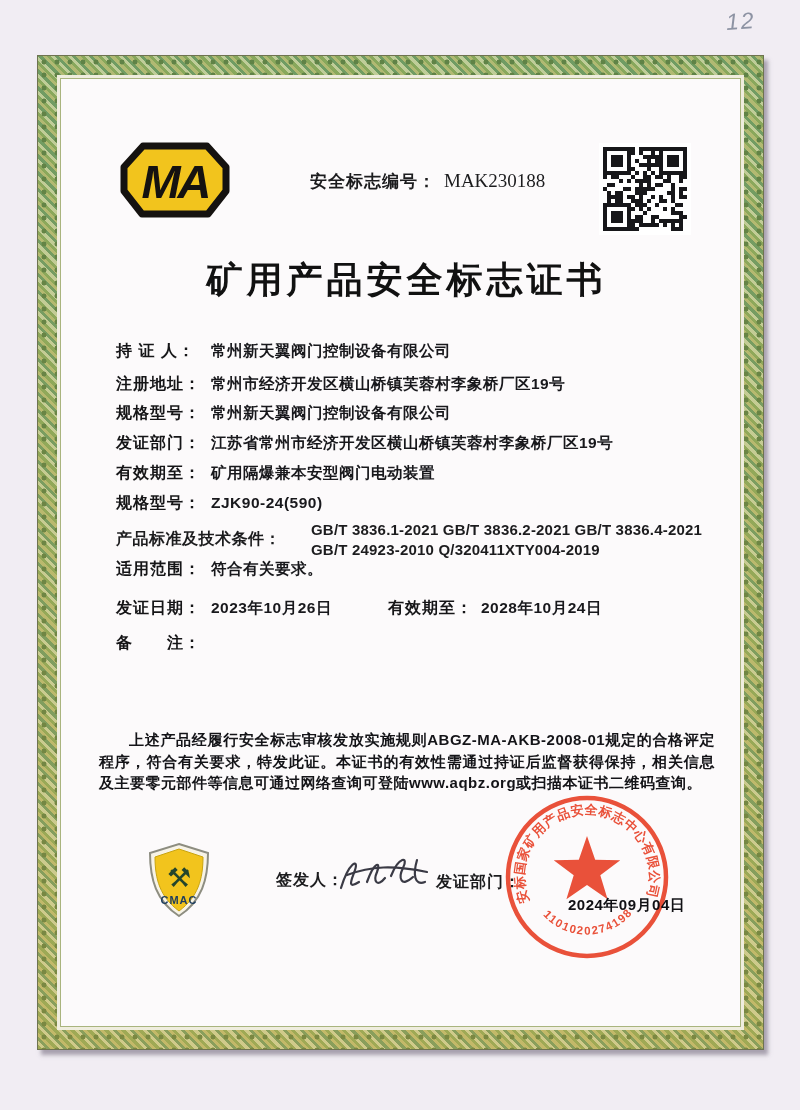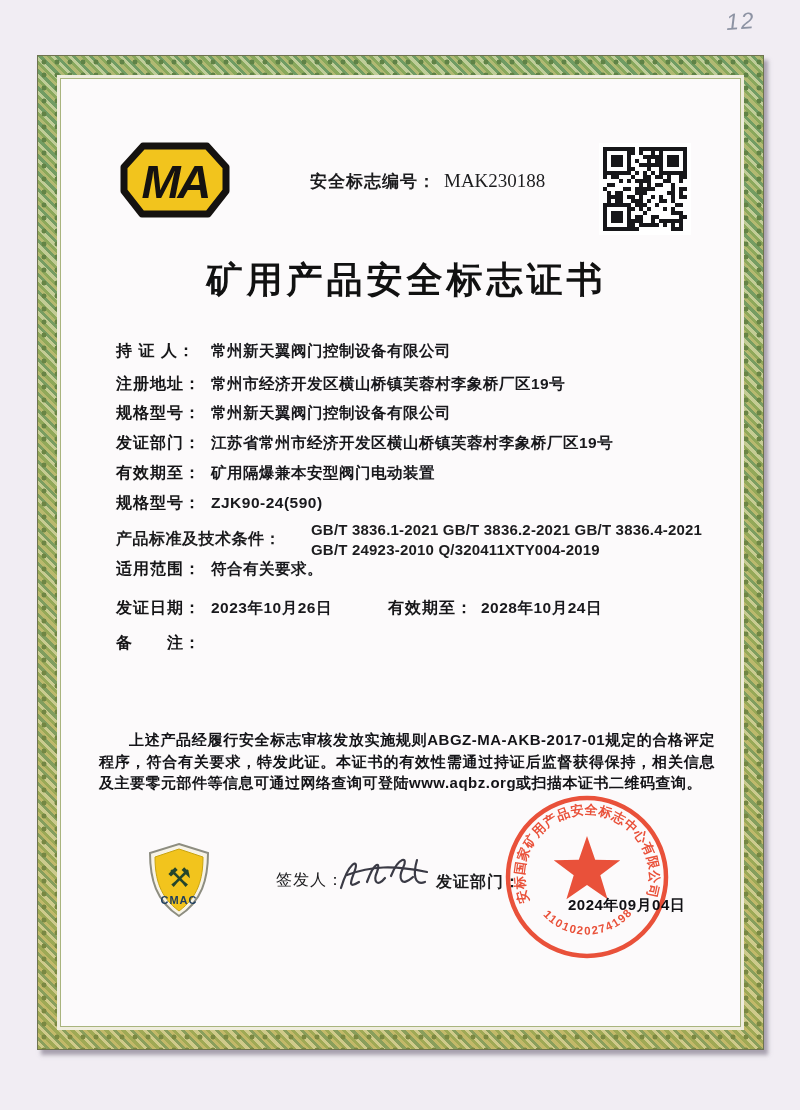--- a/index.html
+++ b/index.html
@@ -52,21 +52,21 @@
   .lbl-std{display:inline-block;min-width:195px;font-size:16px;font-weight:bold;letter-spacing:.5px;position:relative;top:9px;vertical-align:top;}
   .val-std{display:inline-block;width:432px;white-space:normal;font-size:15px;font-weight:bold;line-height:20px;letter-spacing:.2px;vertical-align:top;}
   .row-dates .v2l{position:absolute;left:272px;}
   .row-dates .v2v{position:absolute;left:365px;}
   .statement{
     position:absolute;left:61px;top:673px;width:616px;margin:0;
     font-size:15px;font-weight:bold;line-height:21.5px;
     text-indent:2em;text-align:justify;letter-spacing:.5px;color:#141418;
   }
   .cmac{position:absolute;left:108px;top:786px;}
-  .signer-label{position:absolute;left:238px;top:814px;font-size:16px;font-weight:normal;letter-spacing:1px;}
+  .signer-label{position:absolute;left:238px;top:814px;font-size:16px;font-weight:bold;letter-spacing:1px;}
   .signature{position:absolute;left:295px;top:792px;}
   .dept-label{position:absolute;left:398px;top:816px;font-size:16px;font-weight:bold;letter-spacing:1px;}
   .seal{position:absolute;left:459px;top:731px;opacity:.92;}
   .seal-date{position:absolute;left:486px;top:840px;font-size:15px;font-weight:bold;color:#101014;letter-spacing:.5px;z-index:5;margin-left:44px;}
 </style>
 </head>
 <body>
 
 <div class="page">
 
@@ -358,21 +358,21 @@
     <div class="row row-dates" style="top:542px">
       <span class="lbl">发证日期：</span><span class="val">2023年10月26日</span>
       <span class="lbl v2l">有效期至：</span>
       <span class="val v2v">2028年10月24日</span>
     </div>
 
     <div class="row" style="top:577px">
       <span class="lbl">备　　注：</span>
     </div>
 
-    <p class="statement">上述产品经履行安全标志审核发放实施规则ABGZ-MA-AKB-2017-01规定的合格评定程序，符合有关要求，特发此证。本证书的有效性需通过持证后监督获得保持，相关信息及主要零元部件等信息可通过网络查询可登陆www.aqbz.org或扫描本证书二维码查询。</p>
+    <p class="statement">上述产品经履行安全标志审核发放实施规则ABGZ-MA-AKB-2008-01规定的合格评定程序，符合有关要求，特发此证。本证书的有效性需通过持证后监督获得保持，相关信息及主要零元部件等信息可通过网络查询可登陆www.aqbz.org或扫描本证书二维码查询。</p>
 
     <svg class="cmac" width="66" height="76" viewBox="0 0 66 76">
       <path d="M33 2 L62 11 C62 37 56 59 33 74 C10 59 4 37 4 11 Z" fill="#f7f3e6" stroke="#8d8d80" stroke-width="2"></path>
       <path d="M33 7 L57 15 C57 37 52 55 33 69 C14 55 9 37 9 15 Z" fill="#f2c41d" stroke="#c9a40e" stroke-width="1"></path>
       <text x="33" y="45" text-anchor="middle" font-size="27" fill="#23452c" font-family="DejaVu Sans, sans-serif">⚒</text>
       <text x="33" y="62" text-anchor="middle" font-size="11" font-weight="bold" fill="#1c3c5e" font-family="Liberation Sans, sans-serif" letter-spacing="1">CMAC</text>
     </svg>
 
     <span class="signer-label">签发人：</span>
     <svg class="signature" width="104" height="56" viewBox="0 0 104 56">

